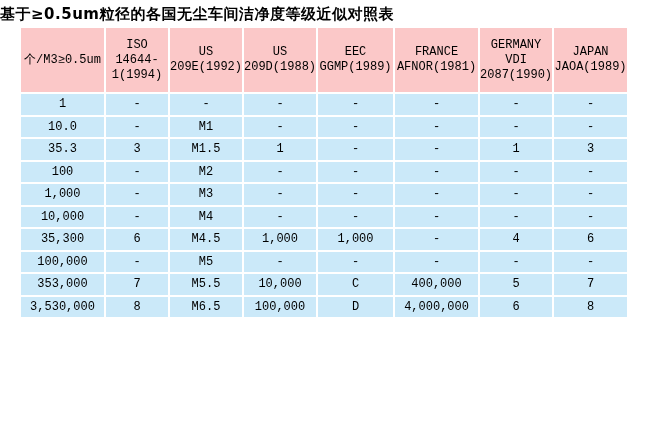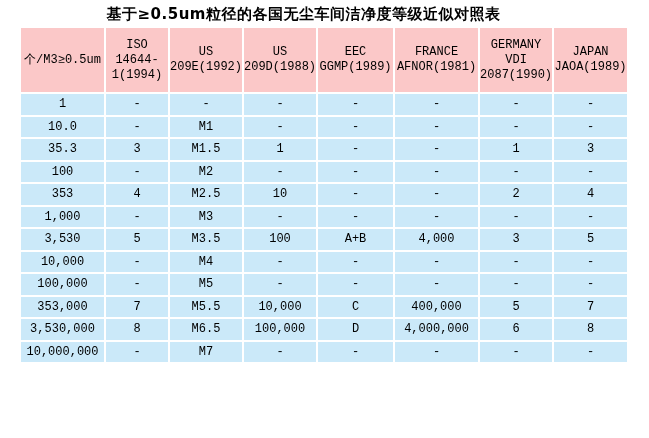--- a/index.html
+++ b/index.html
@@ -12,21 +12,20 @@
     width: 649px;
     height: 438px;
     font-family: "DejaVu Sans", "Liberation Sans", sans-serif;
     color: #000000;
   }
   .page-title {
     position: absolute;
     left: 0;
     top: 5px;
     width: 607px;
-    text-align: center;
     font-size: 15px;
     font-weight: bold;
     letter-spacing: 0.5px;
     white-space: nowrap;
   }
   table.compare {
     position: absolute;
     left: 19px;
     top: 26px;
     border-collapse: separate;
@@ -151,58 +150,48 @@
         <td>100</td>
         <td>-</td>
         <td>M2</td>
         <td>-</td>
         <td>-</td>
         <td>-</td>
         <td>-</td>
         <td>-</td>
       </tr>
       <tr>
-        <td>353</td>
+        <td>1,000</td>
+        <td>-</td>
+        <td>M3</td>
+        <td>-</td>
+        <td>-</td>
+        <td>-</td>
+        <td>-</td>
+        <td>-</td>
+      </tr>
+      <tr>
+        <td>10,000</td>
+        <td>-</td>
+        <td>M4</td>
+        <td>-</td>
+        <td>-</td>
+        <td>-</td>
+        <td>-</td>
+        <td>-</td>
+      </tr>
+      <tr>
+        <td>35,300</td>
+        <td>6</td>
+        <td>M4.5</td>
+        <td>1,000</td>
+        <td>1,000</td>
+        <td>-</td>
         <td>4</td>
-        <td>M2.5</td>
-        <td>10</td>
-        <td>-</td>
-        <td>-</td>
-        <td>2</td>
-        <td>4</td>
-      </tr>
-      <tr>
-        <td>1,000</td>
-        <td>-</td>
-        <td>M3</td>
-        <td>-</td>
-        <td>-</td>
-        <td>-</td>
-        <td>-</td>
-        <td>-</td>
-      </tr>
-      <tr>
-        <td>3,530</td>
-        <td>5</td>
-        <td>M3.5</td>
-        <td>100</td>
-        <td>A+B</td>
-        <td>4,000</td>
-        <td>3</td>
-        <td>5</td>
-      </tr>
-      <tr>
-        <td>10,000</td>
-        <td>-</td>
-        <td>M4</td>
-        <td>-</td>
-        <td>-</td>
-        <td>-</td>
-        <td>-</td>
-        <td>-</td>
+        <td>6</td>
       </tr>
       <tr>
         <td>100,000</td>
         <td>-</td>
         <td>M5</td>
         <td>-</td>
         <td>-</td>
         <td>-</td>
         <td>-</td>
         <td>-</td>
@@ -220,24 +209,14 @@
       <tr>
         <td>3,530,000</td>
         <td>8</td>
         <td>M6.5</td>
         <td>100,000</td>
         <td>D</td>
         <td>4,000,000</td>
         <td>6</td>
         <td>8</td>
       </tr>
-      <tr>
-        <td>10,000,000</td>
-        <td>-</td>
-        <td>M7</td>
-        <td>-</td>
-        <td>-</td>
-        <td>-</td>
-        <td>-</td>
-        <td>-</td>
-      </tr>
     </tbody>
 </table>
 
 </body></html>

